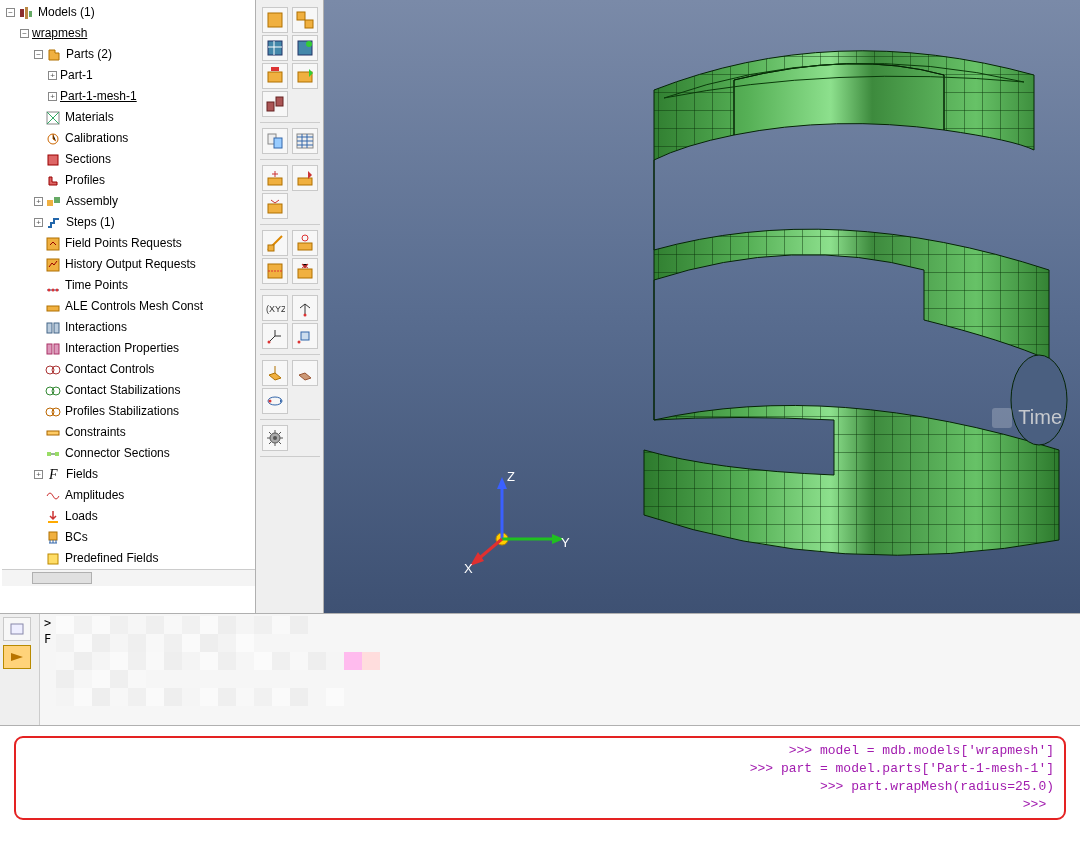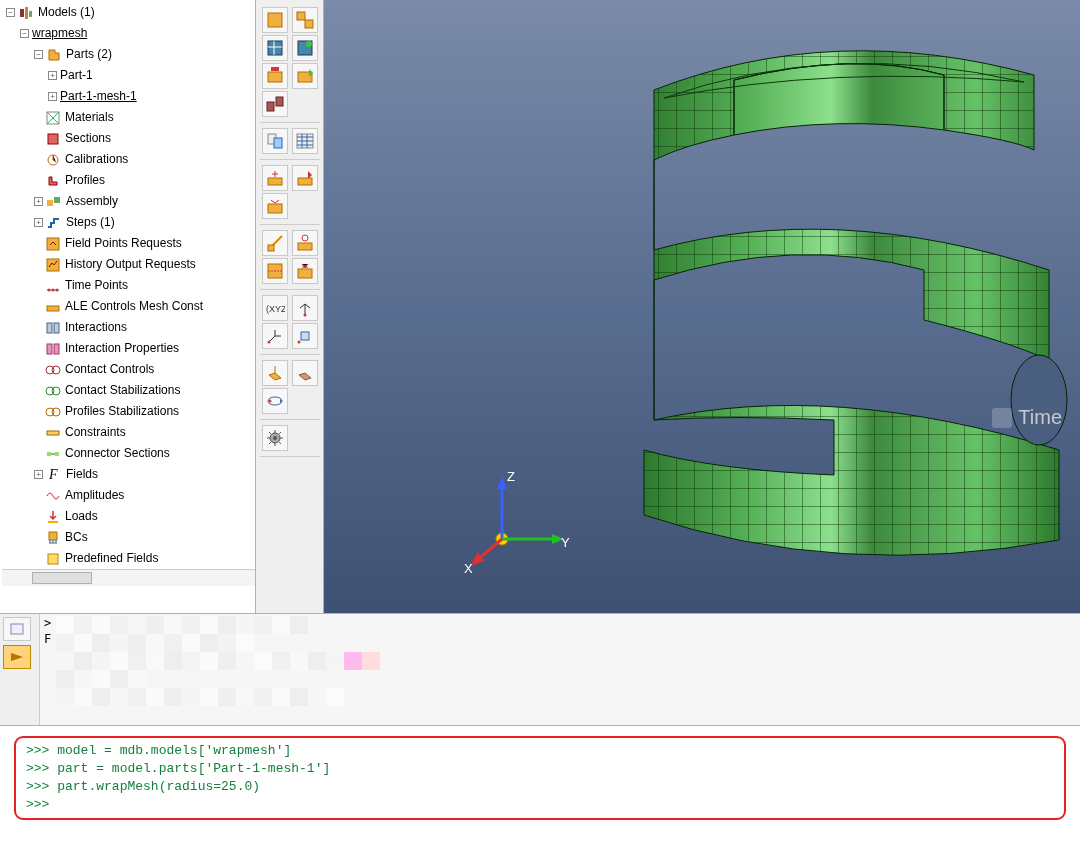--- a/index.html
+++ b/index.html
@@ -115,21 +115,21 @@
   }
   .cli-area {
     flex: 1; background: #fff; position: relative;
     padding: 10px 14px 6px 14px;
     font-family: "Courier New", monospace; font-size: 13px; line-height: 18px;
   }
   .cli-frame {
     border: 2px solid #e42222; border-radius: 9px;
     padding: 4px 10px;
   }
-  .cli-line { white-space: pre; color: #15803d; }
+  .cli-line { white-space: pre; color: #a21caf; text-align: right; }
 </style>
 </head>
 <body>
 
 <div class="top-area">
 
   <div class="tree-panel">
     <ul>
       <li>
         <div class="tree-item">
@@ -185,36 +185,36 @@
                       </svg>
                     </span>
                     <span class="lbl">Materials</span>
                   </div>
                 </li>
               <li>
                   <div class="tree-item">
                     <span class="no-exp"></span>
                     <span class="ticon">
                       <svg width="16" height="16">
-                        <rect x="3" y="3" width="10" height="10" fill="#d66" stroke="#900"></rect>
-                      </svg>
-                    </span>
-                    <span class="lbl">Sections</span>
-                  </div>
-                </li>
-              <li>
-                  <div class="tree-item">
-                    <span class="no-exp"></span>
-                    <span class="ticon">
-                      <svg width="16" height="16">
                         <circle cx="8" cy="8" r="5" fill="none" stroke="#c60"></circle>
                         <path d="M8 3v5l3 2" stroke="#c60"></path>
                       </svg>
                     </span>
                     <span class="lbl">Calibrations</span>
+                  </div>
+                </li>
+              <li>
+                  <div class="tree-item">
+                    <span class="no-exp"></span>
+                    <span class="ticon">
+                      <svg width="16" height="16">
+                        <rect x="3" y="3" width="10" height="10" fill="#d66" stroke="#900"></rect>
+                      </svg>
+                    </span>
+                    <span class="lbl">Sections</span>
                   </div>
                 </li>
               <li>
                   <div class="tree-item">
                     <span class="no-exp"></span>
                     <span class="ticon">
                       <svg width="16" height="16">
                         <path d="M4 12V4h3v5h5v3z" fill="#d66" stroke="#900"></path>
                       </svg>
                     </span>

